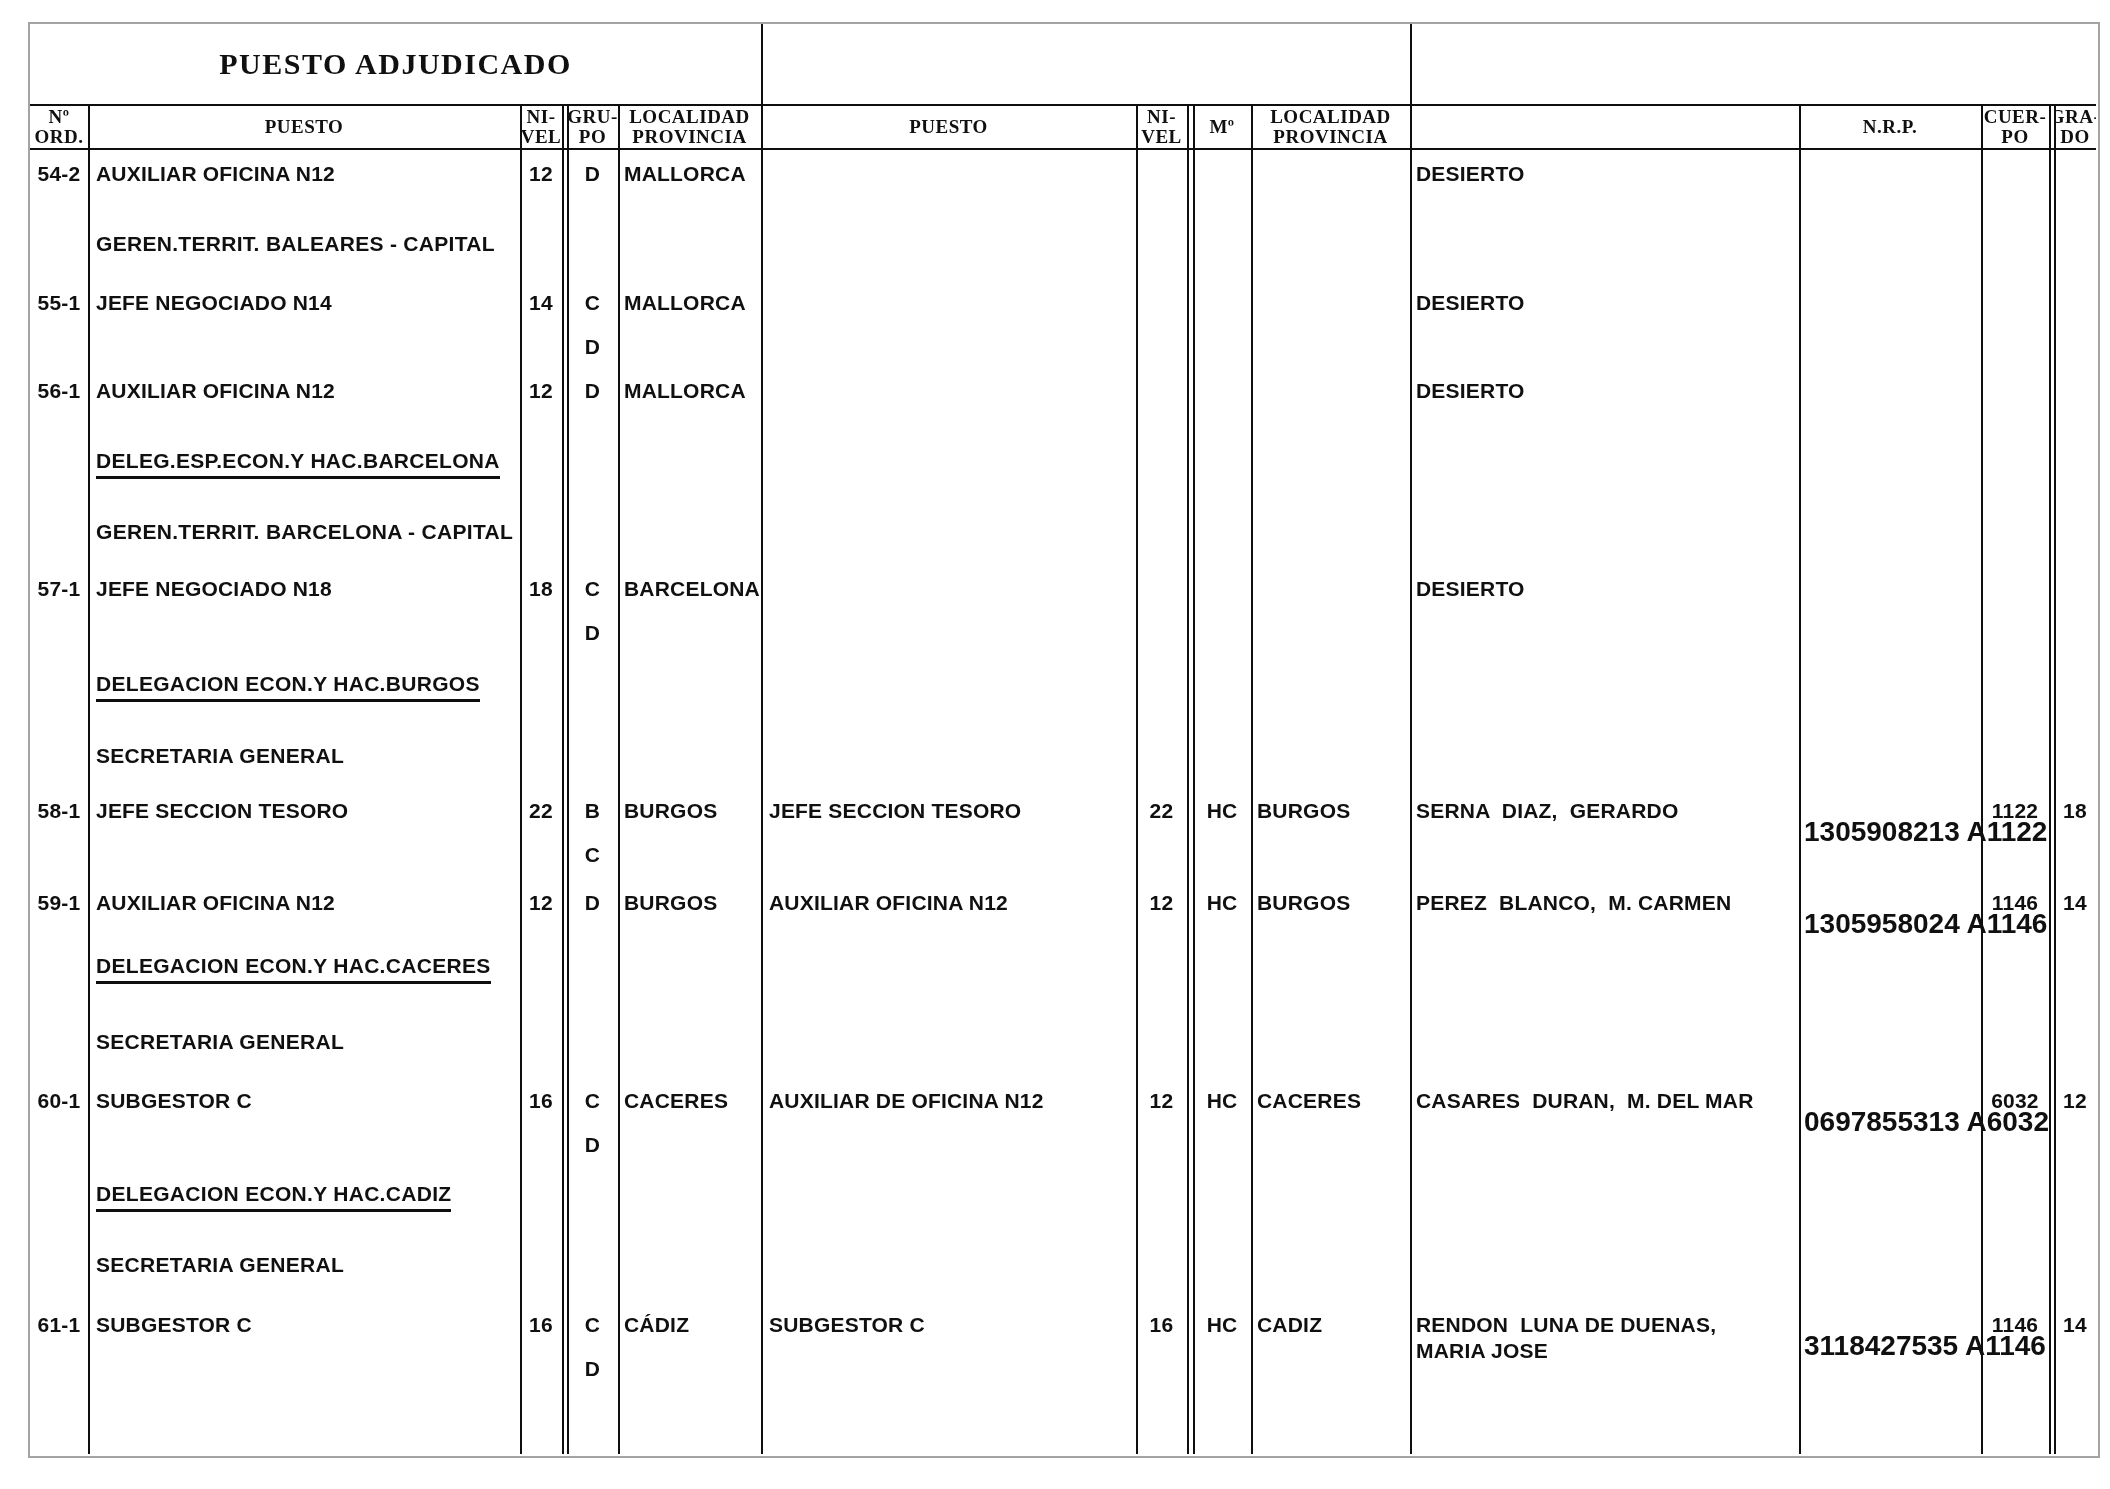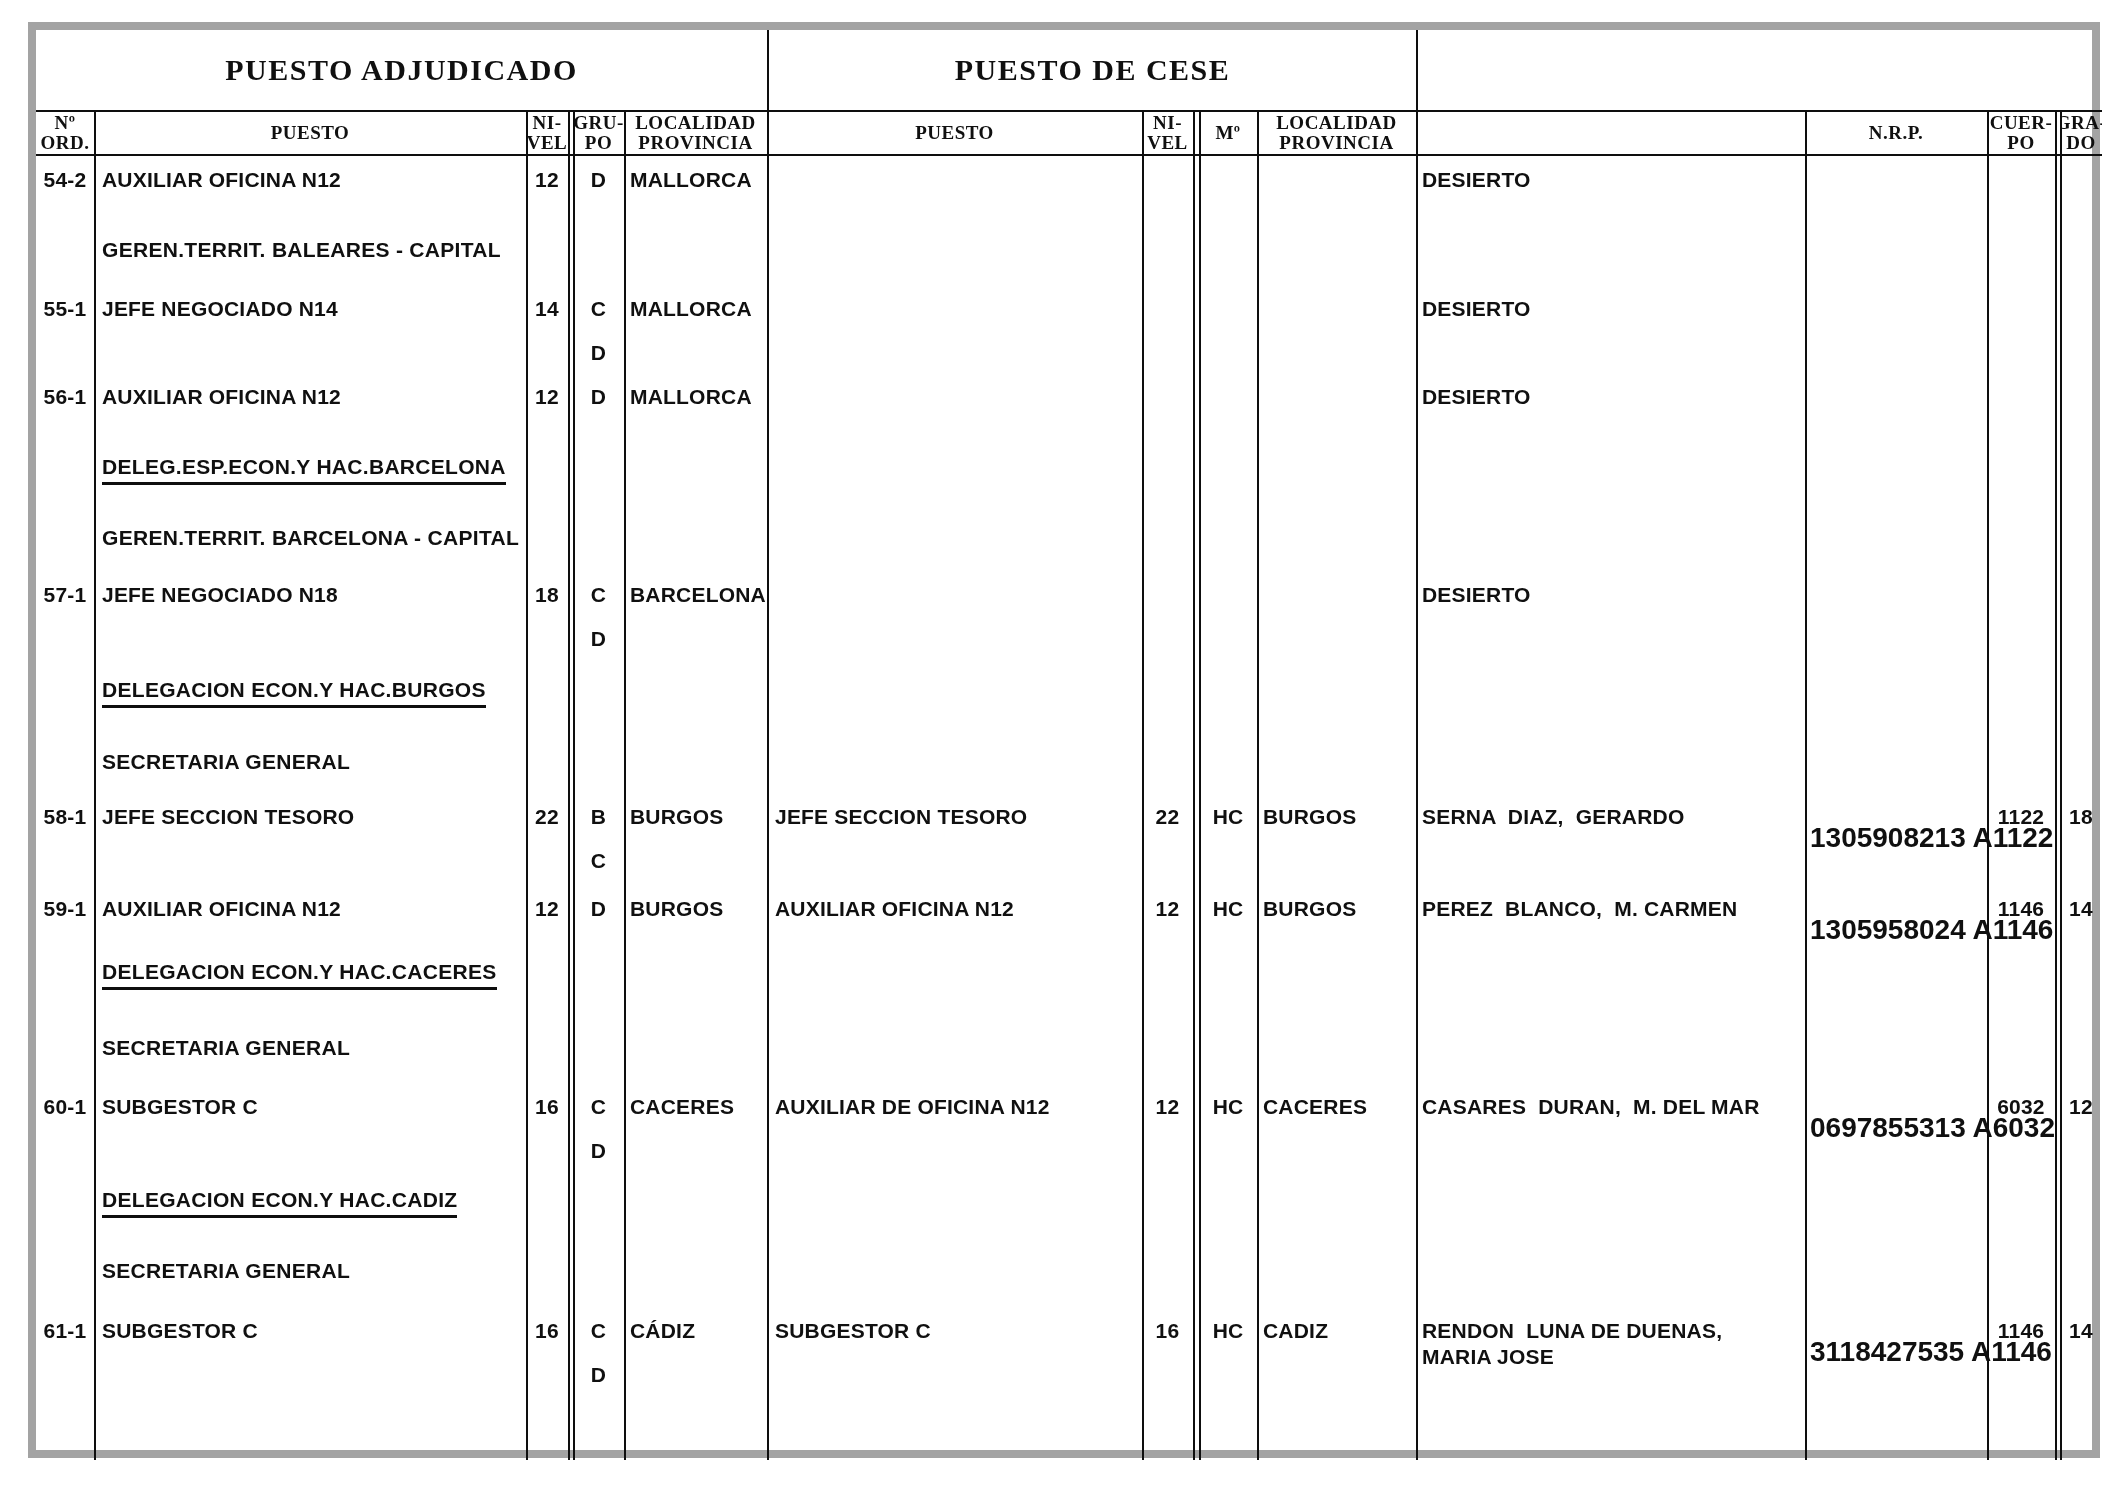--- a/index.html
+++ b/index.html
@@ -1,19 +1,19 @@
 <!DOCTYPE html>
 <html><head>
 <meta charset="utf-8">
 <style>
   html,body{margin:0;padding:0;background:#e8e8e8;}
   .sheet{position:relative;width:2110px;height:1489px;background:#ffffff;overflow:hidden;
          font-family:"Liberation Sans",sans-serif;color:#101010;}
   .table-frame{position:absolute;left:28px;top:22px;width:2072px;height:1436px;
-               border:8px solid #a3a3a3;box-sizing:border-box;}
+               border:2px solid #a3a3a3;box-sizing:border-box;}
   .layer{position:absolute;left:0;top:0;width:2066px;height:1430px;}
   
   .gcell{position:absolute;top:0;height:80px;display:flex;align-items:center;justify-content:center;
          font-family:"Liberation Serif",serif;font-weight:600;font-size:30px;letter-spacing:1.5px;}
   .g1{left:0;width:731px;}
   .g2{left:733px;width:647px;}
   .g3{left:1382px;width:684px;}
   
   .hline{position:absolute;left:0;width:2066px;height:2px;background:#0e0e0e;}
   
@@ -53,21 +53,20 @@
         <div class="vsep" style="left: 1380px; top: 80px; height: 1350px;"></div>
         <div class="vsep" style="left: 1769px; top: 80px; height: 1350px;"></div>
         <div class="vsep" style="left: 1951px; top: 80px; height: 1350px;"></div>
         <div class="vsep" style="left: 2019px; top: 80px; height: 1350px;"></div>
         <div class="vsep" style="left: 2024px; top: 80px; height: 1350px;"></div>
         <div class="vsep" style="left: 731px; top: 0px; height: 80px;"></div>
         <div class="vsep" style="left: 1380px; top: 0px; height: 80px;"></div>
       </div>
     <div class="layer">
       <div class="gcell g1">PUESTO ADJUDICADO</div>
-      <div class="gcell g2">PUESTO DE CESE</div>
     </div>
     <div class="layer" id="header-layer">
         <div class="hcell" style="left: 0px; width: 58px;">
           <div>Nº</div>
           <div>ORD.</div>
         </div>
         <div class="hcell" style="left: 58px; width: 432px;">
           <div>PUESTO</div>
         </div>
         <div class="hcell" style="left: 490px; width: 42px;">

